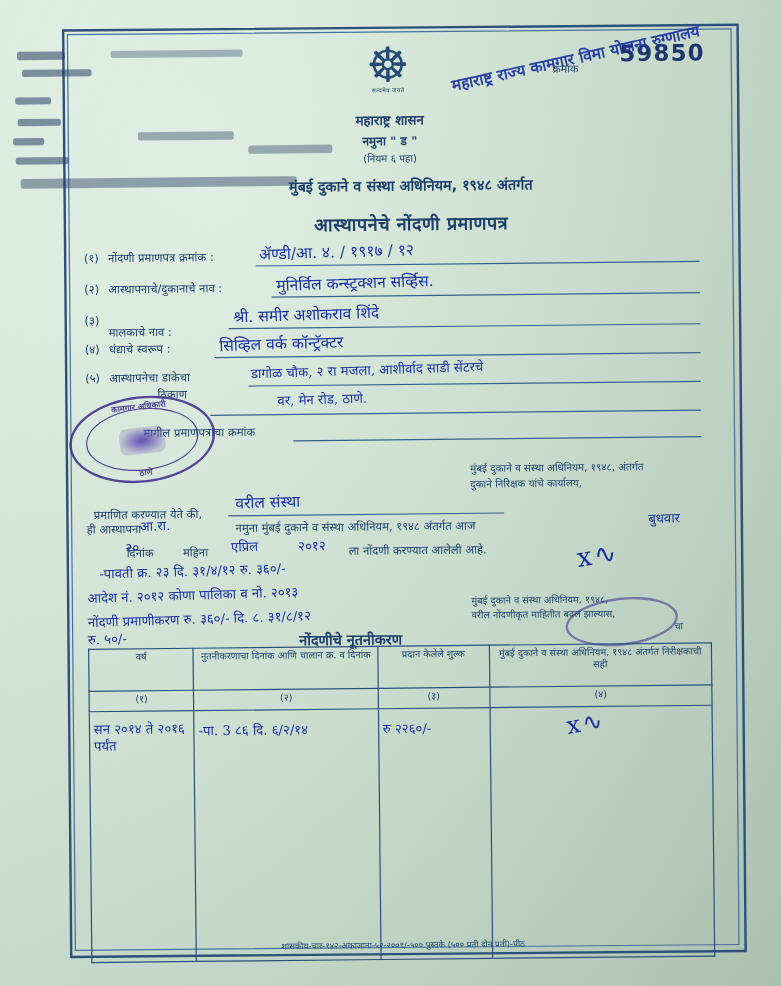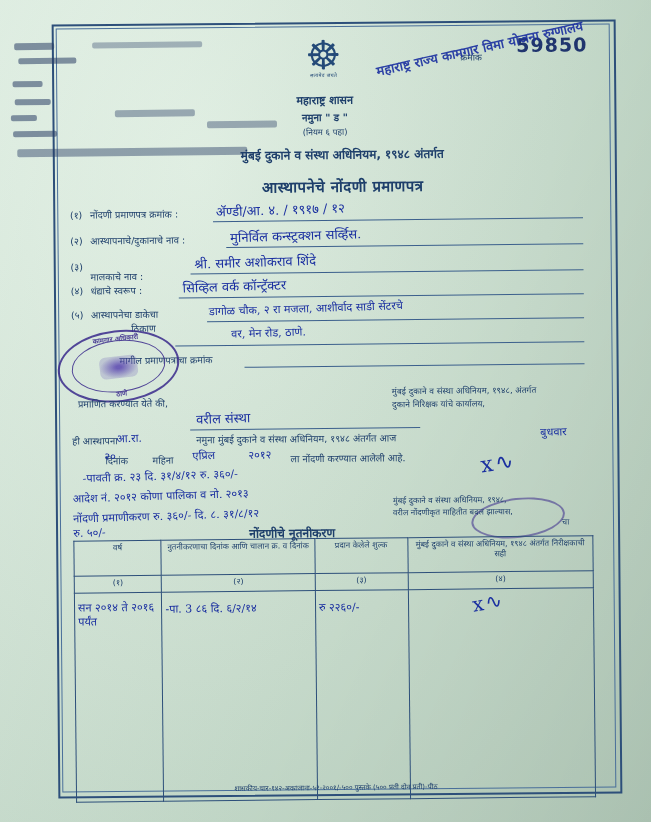--- a/index.html
+++ b/index.html
@@ -227,21 +227,21 @@
     <div class="ctr"></div>
     <div class="txt">कामगार अधिकारी</div>
     <div class="txt2">ठाणे</div>
   </div>
 
   <div class="rblock">
     <div>मुंबई दुकाने व संस्था अधिनियम, १९४८, अंतर्गत</div>
     <div>दुकाने निरिक्षक यांचे कार्यालय,</div>
   </div>
 
-  <div class="row" style="left:78px;top:395px;">प्रमाणित करण्यात येते की,</div>
+  <div class="row" style="left:78px;top:420px;">प्रमाणित करण्यात येते की,</div>
   <div class="hw" style="left:196px;top:408px;">वरील संस्था</div>
   <div class="ln" style="left:190px;top:428px;width:230px;"></div>
 
   <div class="row" style="left:72px;top:432px;">ही आस्थापना</div>
   <div class="hw sm" style="left:116px;top:428px;">आ.रा.</div>
   <div class="row" style="left:196px;top:432px;">नमुना मुंबई दुकाने व संस्था अधिनियम, १९४८ अंतर्गत आज</div>
   <div class="hw sm" style="left:540px;top:426px;">बुधवार</div>
 
   <div class="row" style="left:72px;top:452px;margin-left:33px;">दिनांक</div>
   <div class="hw sm" style="left:104px;top:446px;">२०</div>

